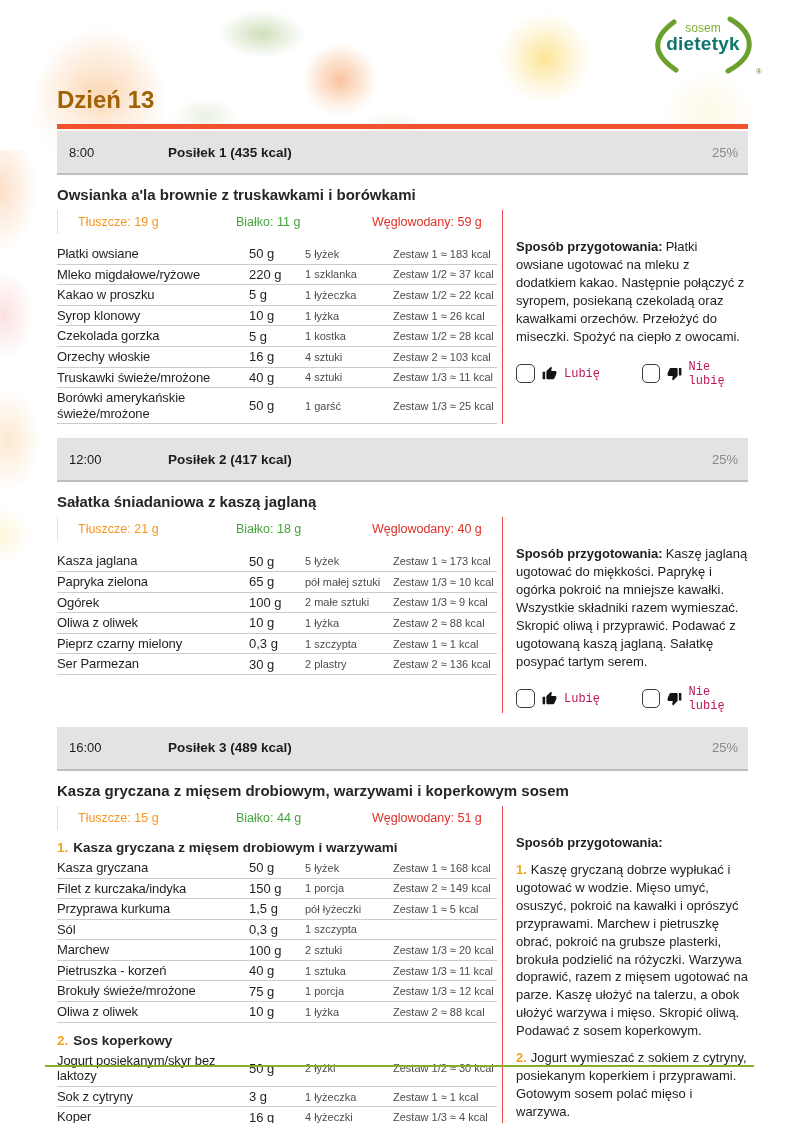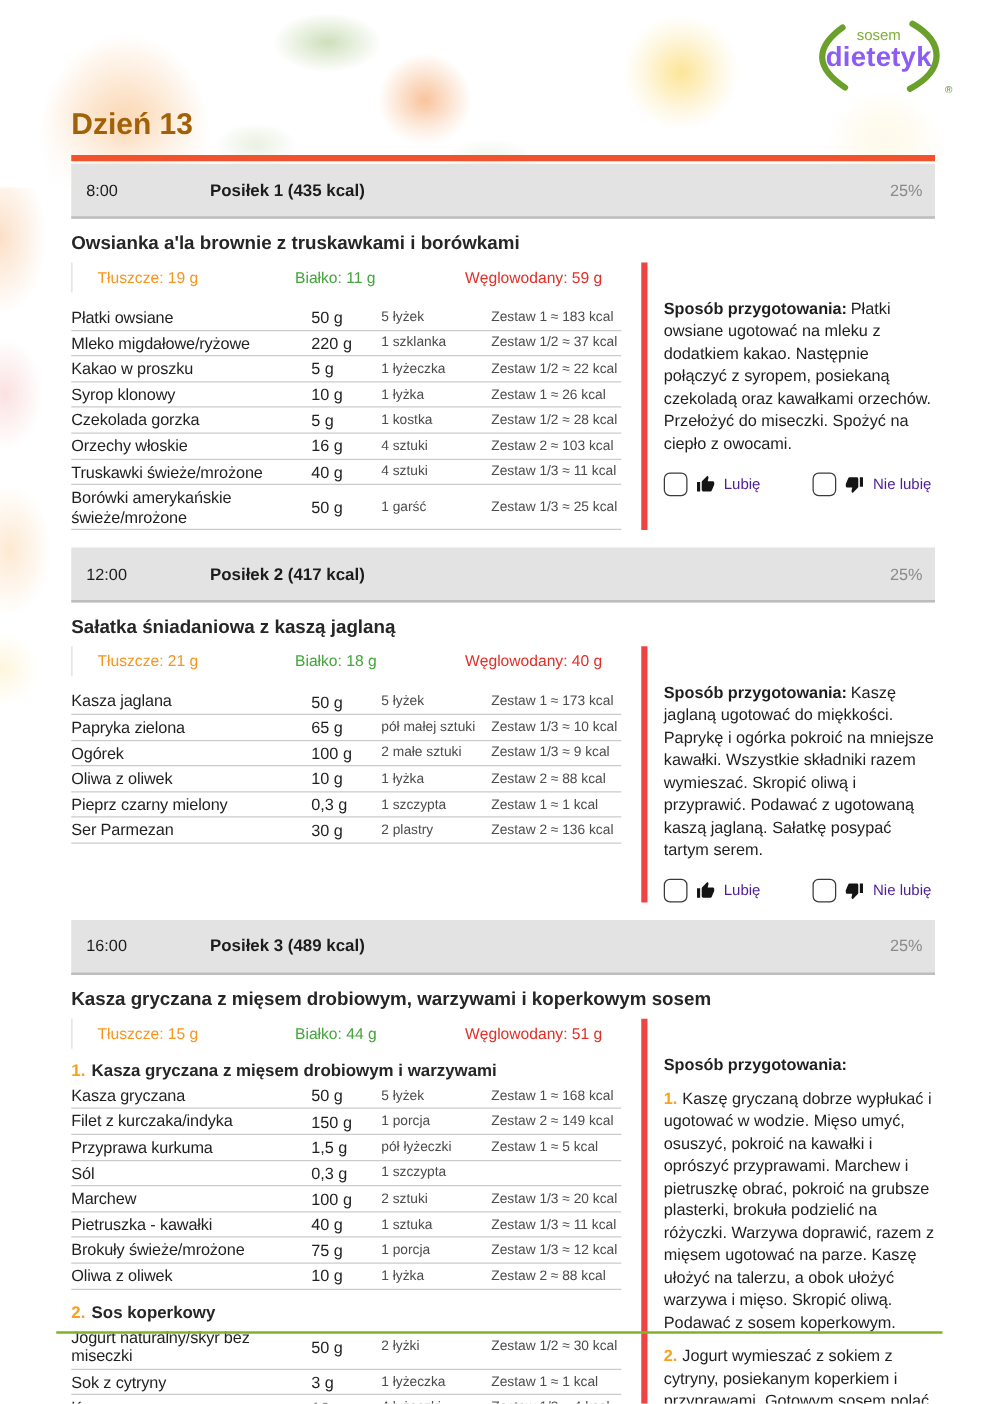--- a/index.html
+++ b/index.html
@@ -25,41 +25,41 @@
       radial-gradient(52px 85px at 0px 40px, rgba(244,150,70,.30), rgba(244,150,70,0) 72%),
       radial-gradient(42px 62px at 4px 165px, rgba(238,118,118,.22), rgba(238,118,118,0) 72%),
       radial-gradient(46px 72px at 8px 290px, rgba(247,170,80,.26), rgba(247,170,80,0) 72%),
       radial-gradient(40px 40px at 2px 385px, rgba(250,214,96,.22), rgba(250,214,96,0) 72%);
   }
 
   
   .logo { position:absolute; top:12px; right:30px; width:122px; height:66px; }
   .logo svg.swoosh { position:absolute; inset:0; }
   .logo-top { position:absolute; top:9px; left:0; width:100%; text-align:center; font-size:12px; color:#7fae36; }
-  .logo-name { position:absolute; top:21px; left:0; width:100%; text-align:center; font-size:22px; font-weight:bold; color:#8b5cf6; letter-spacing:.2px; }
+  .logo-name { position:absolute; top:21px; left:0; width:100%; text-align:center; font-size:19px; font-weight:bold; color:#0f766e; letter-spacing:.2px; }
   .logo-reg { position:absolute; right:2px; bottom:2px; font-size:8px; color:#57901f; }
 
   .content { position:relative; padding:0 46px 0 57px; }
 
   .day-title { margin-top:86px; font-size:24px; font-weight:bold; color:#a16207; }
   .day-rule { height:5px; background:#f1512d; margin-top:10px; margin-bottom:2px; }
 
   
   .meal { margin-top:0; }
   .meal + .meal { margin-top:14px; }
   .meal-bar { display:flex; align-items:center; height:44px; background:#e3e3e3; border-bottom:2px solid #bdbdbd; padding:0 10px 0 12px; }
   .meal-time { font-size:13px; color:#1c1c1c; width:52px; }
   .meal-title { font-size:13.5px; font-weight:bold; color:#1c1c1c; margin-left:8px;padding-left:39px; }
   .meal-pct { margin-left:auto; font-size:13px; color:#8a8a8a; }
 
   .dish-title { margin:11px 0 7px 0; font-size:15px; font-weight:bold; color:#262626; }
 
   .meal-body { display:flex; align-items:stretch; }
   .col-left { width:440px; flex:0 0 440px; }
-  .col-right { flex:1; border-left:5px solid #ef4444; margin-left:16px; padding:28px 0 0 13px; }
+  .col-right { flex:1; border-left:1px solid #ef4444; margin-left:5px; padding:28px 0 0 13px; }
 
   .macros { display:grid; grid-template-columns:158px 136px auto; align-items:center; height:24px; padding-left:20px; border-left:1px solid #dedede; font-size:12.5px; }
   .macro-fat { color:#f8951d; }
   .macro-protein { color:#43a53c; }
   .macro-carbs { color:#e12f27; }
 
   .ing-table { margin-top:10px; }
   .section-heading { margin:10px 0 3px 0; font-size:13.5px; font-weight:bold; color:#262626; }
   .section-heading .snum { color:#f6a21e; margin-right:5px; }
   .ing-row { display:grid; grid-template-columns:192px 56px 88px auto; align-items:center; border-bottom:1px solid #cbcbcb; padding:2px 0; min-height:18px; }
@@ -71,21 +71,21 @@
   .prep p { font-size:13px; line-height:1.38; color:#1e1e1e; margin-bottom:9px; }
   .prep b { margin-right:3px; }
   .prep .pnum { color:#f6a21e; font-weight:bold; margin-right:4px; }
 
   .like-row { display:flex; align-items:center; gap:42px; margin-top:14px; }
   .like-group { display:flex; align-items:center; gap:7px; }
   .like-box { width:19px; height:19px; border:1.5px solid #3a3a3a; border-radius:5px; background:#fff; cursor:pointer; }
   .thumb { width:15px; height:15px; display:inline-block; }
   .thumb svg { display:block; width:15px; height:15px; fill:#141414; }
   .thumb.down svg { transform:rotate(180deg); }
-  .like-label { font-size:12px; color:#4c1d95; }
+  .like-label { font-size:12px; color:#be185d;font-family:Liberation Mono, monospace; }
 
   
   .footer { position:absolute; left:0; right:0; top:1063px; height:60px; }
   .footer-line { position:absolute; left:45px; top:2px; width:709px; height:2px; background:#83b229; }
   .footer-row { position:absolute; left:48px; right:0; top:6px; display:flex; align-items:flex-start; }
   .footer-text { width:512px; font-size:12px; line-height:1.55; color:#141414; }
   .footer-site { margin-left:auto; font-size:13px; font-weight:bold; color:#333; line-height:30px; white-space:nowrap; }
   .footer-pagebox { width:31px; height:30px; margin-left:22px; background:#8cb832; color:#fff; font-size:13px; text-align:center; line-height:30px; }
   .footer-endbox { width:46px; height:30px; margin-left:8px; background:#8cb832; }
 </style>
@@ -322,42 +322,42 @@
                   <span class="ing-measure">1 szczypta</span>
                   <span class="ing-set"></span>
                 </div>
                 <div class="ing-row">
                   <span class="ing-name">Marchew</span>
                   <span class="ing-amount">100 g</span>
                   <span class="ing-measure">2 sztuki</span>
                   <span class="ing-set">Zestaw 1/3 ≈ 20 kcal</span>
                 </div>
                 <div class="ing-row">
-                  <span class="ing-name">Pietruszka - kawałki</span>
+                  <span class="ing-name">Pietruszka - korzeń</span>
                   <span class="ing-amount">40 g</span>
                   <span class="ing-measure">1 sztuka</span>
                   <span class="ing-set">Zestaw 1/3 ≈ 11 kcal</span>
                 </div>
                 <div class="ing-row">
                   <span class="ing-name">Brokuły świeże/mrożone</span>
                   <span class="ing-amount">75 g</span>
                   <span class="ing-measure">1 porcja</span>
                   <span class="ing-set">Zestaw 1/3 ≈ 12 kcal</span>
                 </div>
                 <div class="ing-row">
                   <span class="ing-name">Oliwa z oliwek</span>
                   <span class="ing-amount">10 g</span>
                   <span class="ing-measure">1 łyżka</span>
                   <span class="ing-set">Zestaw 2 ≈ 88 kcal</span>
                 </div>
               </div>
               <div class="section-heading"><span class="snum">2.</span><span class="stitle">Sos koperkowy</span></div>
               <div>
                 <div class="ing-row">
-                  <span class="ing-name">Jogurt naturalny/skyr bez miseczki</span>
+                  <span class="ing-name">Jogurt posiekanym/skyr bez laktozy</span>
                   <span class="ing-amount">50 g</span>
                   <span class="ing-measure">2 łyżki</span>
                   <span class="ing-set">Zestaw 1/2 ≈ 30 kcal</span>
                 </div>
                 <div class="ing-row">
                   <span class="ing-name">Sok z cytryny</span>
                   <span class="ing-amount">3 g</span>
                   <span class="ing-measure">1 łyżeczka</span>
                   <span class="ing-set">Zestaw 1 ≈ 1 kcal</span>
                 </div>

